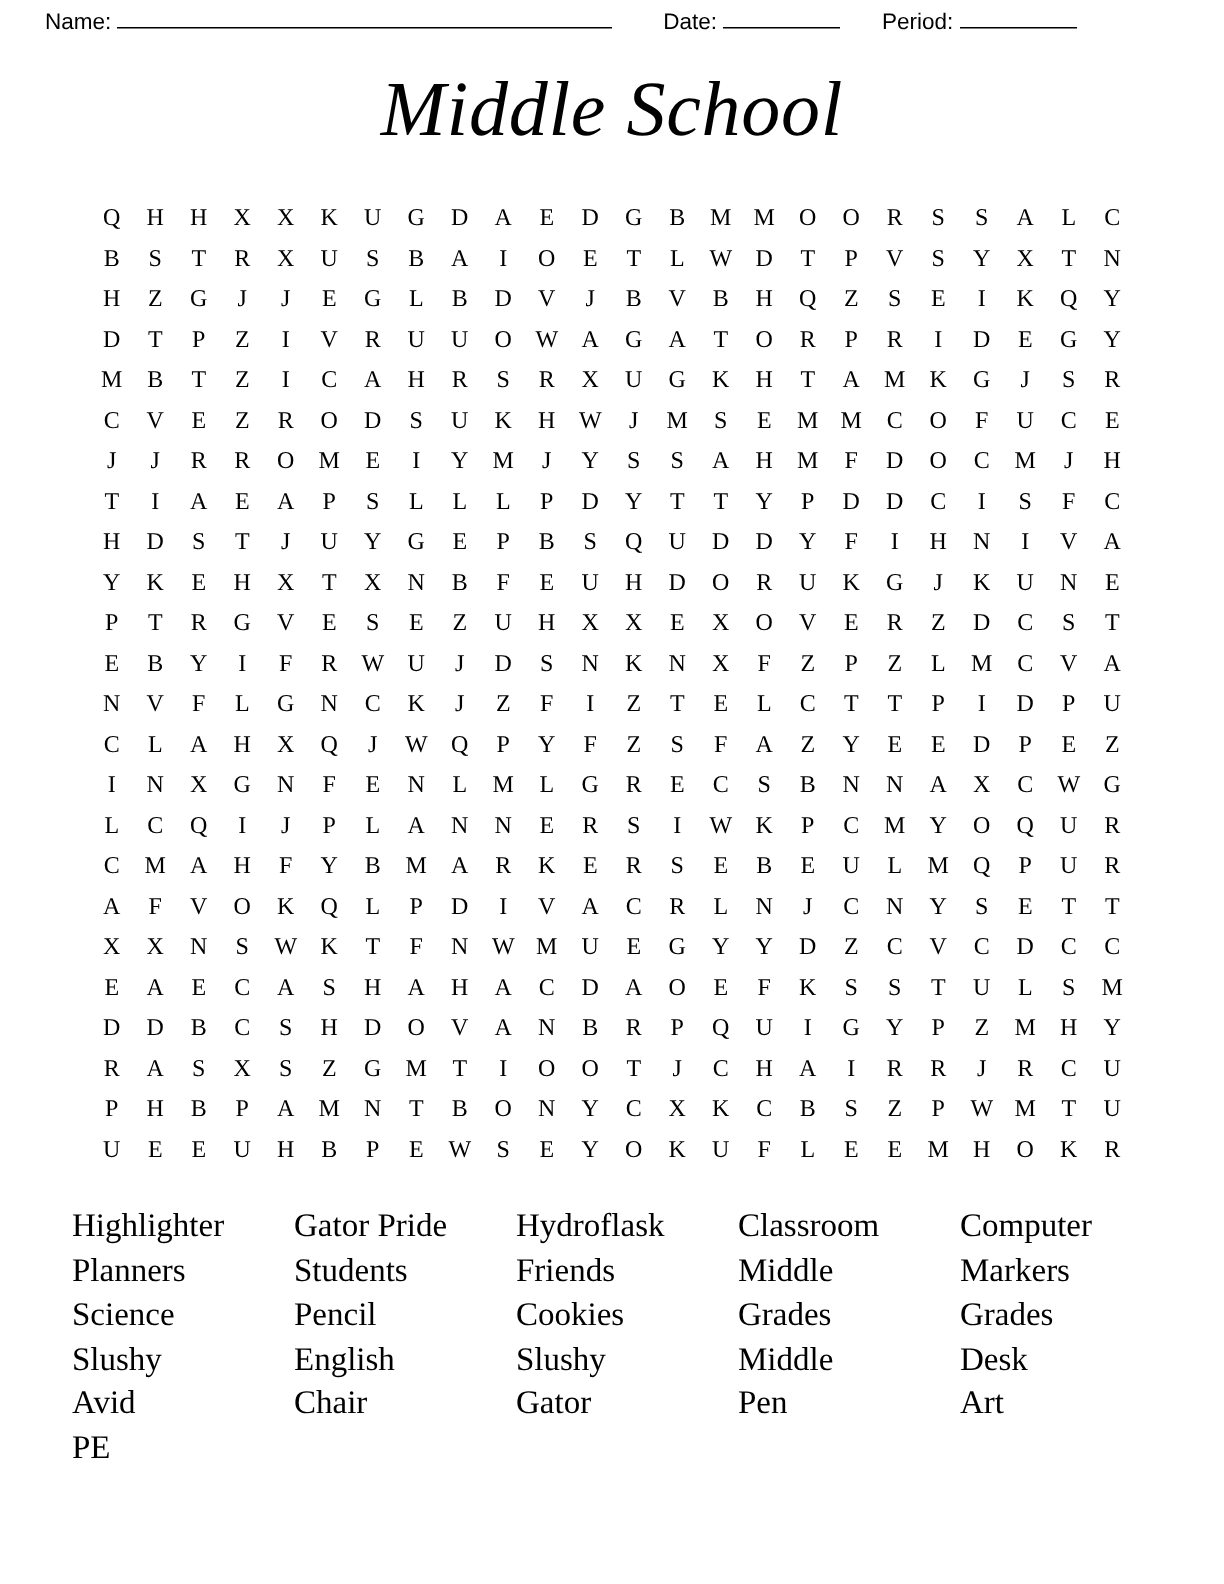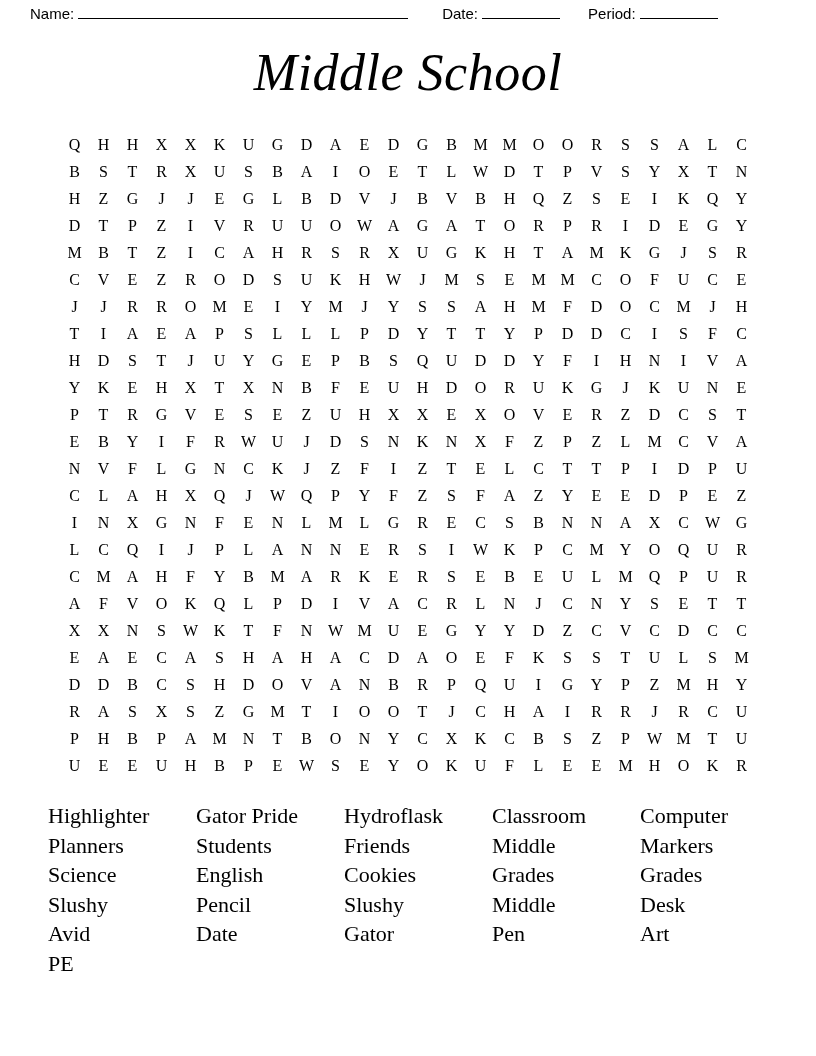--- a/index.html
+++ b/index.html
@@ -759,23 +759,23 @@
       <div class="w">Highlighter</div>
       <div class="w">Planners</div>
       <div class="w">Science</div>
       <div class="w">Slushy</div>
       <div class="w">Avid</div>
       <div class="w">PE</div>
     </div>
     <div class="word-col">
       <div class="w">Gator Pride</div>
       <div class="w">Students</div>
+      <div class="w">Pencil</div>
       <div class="w">English</div>
-      <div class="w">Pencil</div>
-      <div class="w">Date</div>
+      <div class="w">Chair</div>
     </div>
     <div class="word-col">
       <div class="w">Hydroflask</div>
       <div class="w">Friends</div>
       <div class="w">Cookies</div>
       <div class="w">Slushy</div>
       <div class="w">Gator</div>
     </div>
     <div class="word-col">
       <div class="w">Classroom</div>

